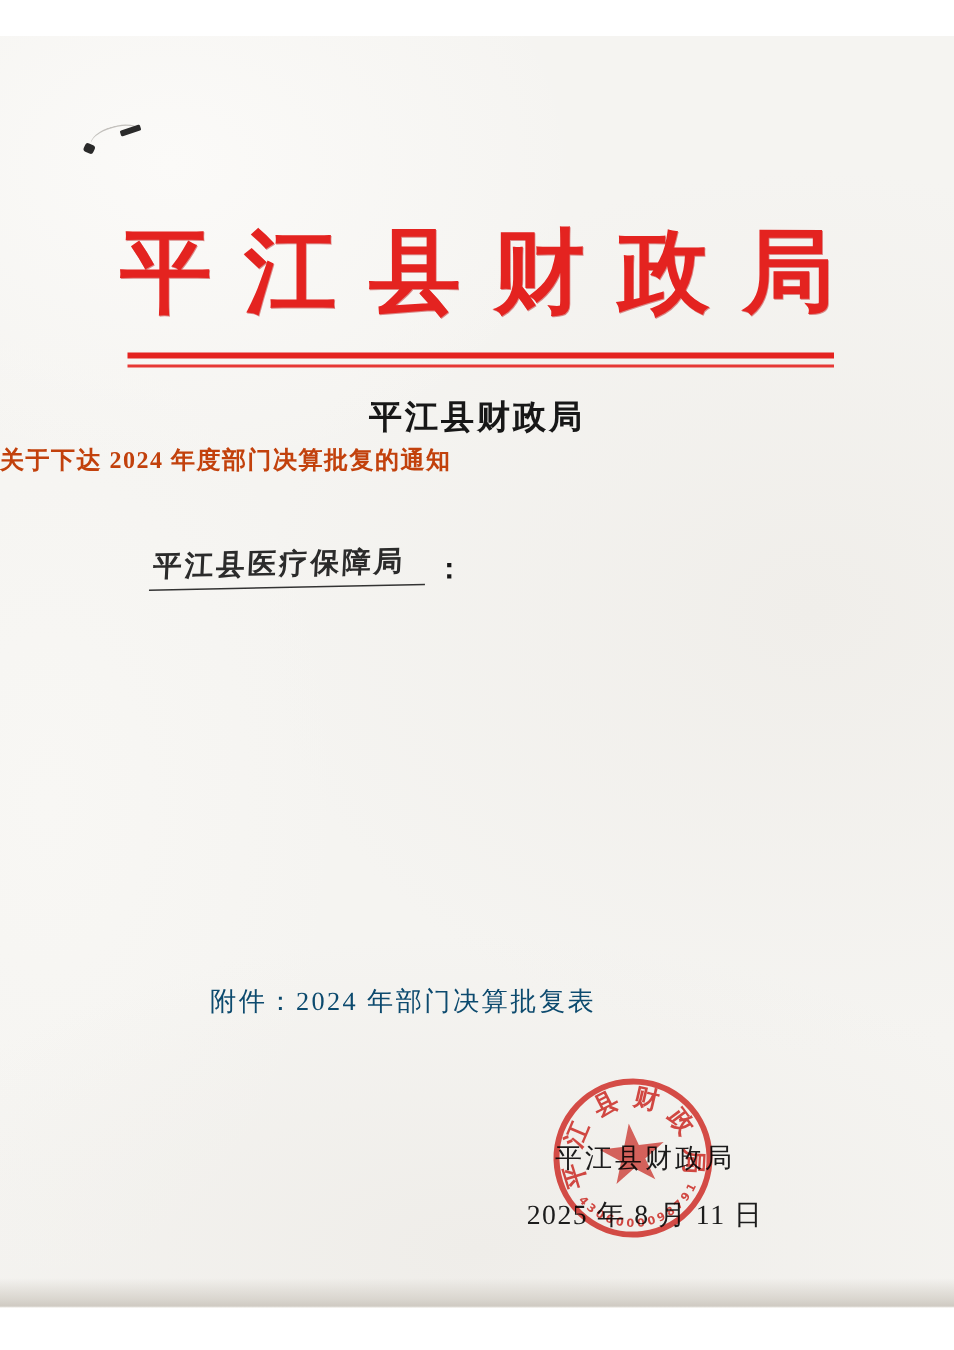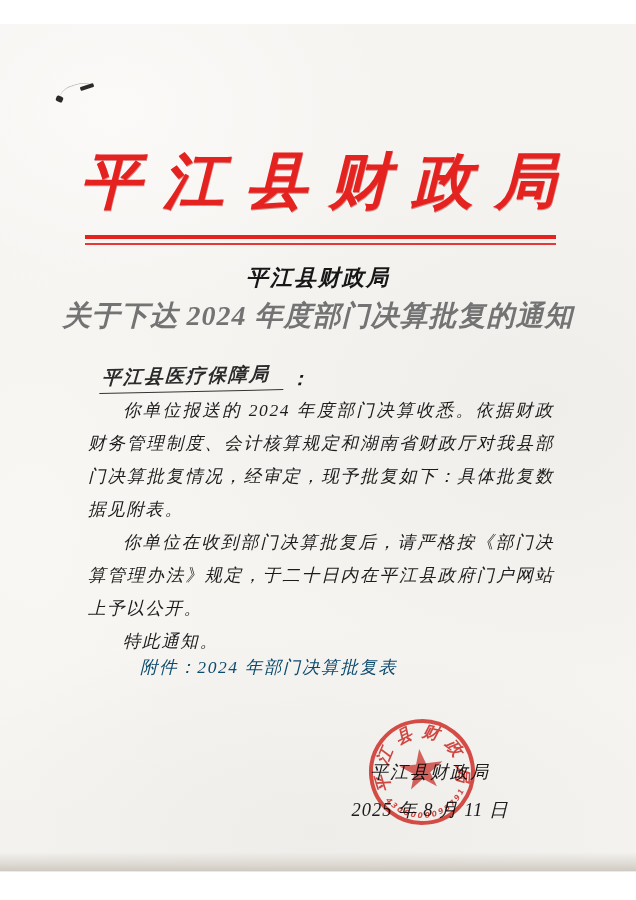--- a/index.html
+++ b/index.html
@@ -1,18 +1,18 @@
 <!DOCTYPE html>
 <html><head>
 <meta charset="utf-8">
 <style>
   * { margin:0; padding:0; box-sizing:border-box; }
   html,body { width:636px; height:900px; background:#ffffff; overflow:hidden;
     font-family:"Liberation Serif","DejaVu Serif",serif; }
-  .page { position:relative; width:636px; height:900px; background:#ffffff;font-style:italic; }
+  .page { position:relative; width:636px; height:900px; background:#ffffff; }
 
   
   .paper {
     position:absolute; left:0; top:24px; width:636px; height:852px;
     background-color:#f5f4f1;
     background-image:
       radial-gradient(ellipse 420px 320px at 18% 10%, #fbfaf8 0%, rgba(251,250,248,0) 65%),
       radial-gradient(ellipse 520px 420px at 85% 45%, #f0eeea 0%, rgba(240,238,234,0) 70%),
       radial-gradient(ellipse 600px 300px at 50% 95%, #efede9 0%, rgba(239,237,233,0) 70%),
       radial-gradient(ellipse 300px 500px at 5% 60%, #f8f7f4 0%, rgba(248,247,244,0) 65%);
@@ -39,22 +39,22 @@
   .rule-wrap { position:absolute; left:85px; top:235px; width:471px; }
   .rule-thick { height:4px; background:#e42320; }
   .rule-thin  { height:2px; background:#e42320; margin-top:4px; opacity:.9; }
 
   
   .doc-title-1 {
     position:absolute; left:0; top:263px; width:636px; text-align:center;
     color:#171717; font-size:22px; font-weight:bold; letter-spacing:2px;
   }
   .doc-title-2 {
-    position:absolute; left:0; top:297px; width:636px; text-align:center;
-    color:#737373; font-size:28px; font-weight:bold; letter-spacing:1px;
+    position:absolute; left:0; top:297px; width:636px; 
+    color:#c2410c; font-size:16px; font-weight:bold; letter-spacing:1px;
   }
 
   
   .recipient-row { position:absolute; left:100px; top:363px; white-space:nowrap; }
   .recipient-hand {
     display:inline-block; color:#2b2b2b; font-size:19px; font-weight:bold;
     letter-spacing:2px; transform:rotate(-1.2deg) skewX(-4deg);
     border-bottom:1.6px solid #333; padding:0 14px 2px 2px;
   }
   .recipient-colon { display:inline-block; color:#171717; font-size:19px; font-weight:bold;
@@ -121,25 +121,20 @@
     <div class="rule-thin"></div>
   </div>
 
   <div class="doc-title-1">平江县财政局</div>
   <div class="doc-title-2">关于下达 2024 年度部门决算批复的通知</div>
 
   <div class="recipient-row">
     <span class="recipient-hand">平江县医疗保障局</span><span class="recipient-colon">：</span>
   </div>
 
-  <div class="body-block">
-    <p>你单位报送的 2024 年度部门决算收悉。依据财政财务管理制度、会计核算规定和湖南省财政厅对我县部门决算批复情况，经审定，现予批复如下：具体批复数据见附表。</p>
-    <p>你单位在收到部门决算批复后，请严格按《部门决算管理办法》规定，于二十日内在平江县政府门户网站上予以公开。</p>
-    <p>特此通知。</p>
-  </div>
 
   <div class="attachment">附件：2024 年部门决算批复表</div>
 
   <div class="sign-block">
     <div class="sign-name">平江县财政局</div>
     <div class="sign-date">2025 年 8 月 11 日</div>
   </div>
 
   <div class="seal" id="seal">
     <div class="seal-star"></div>

